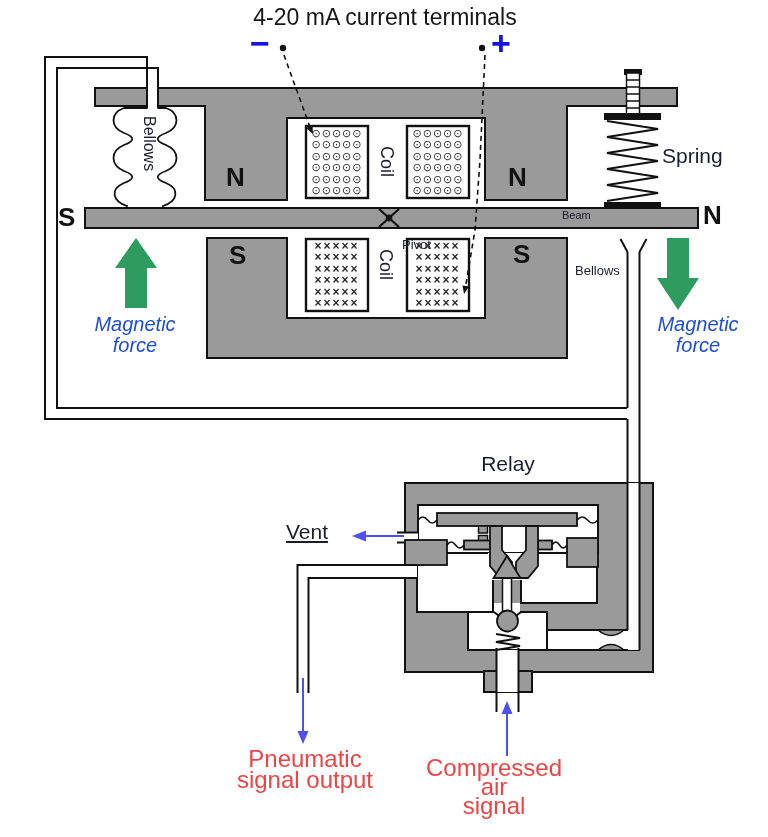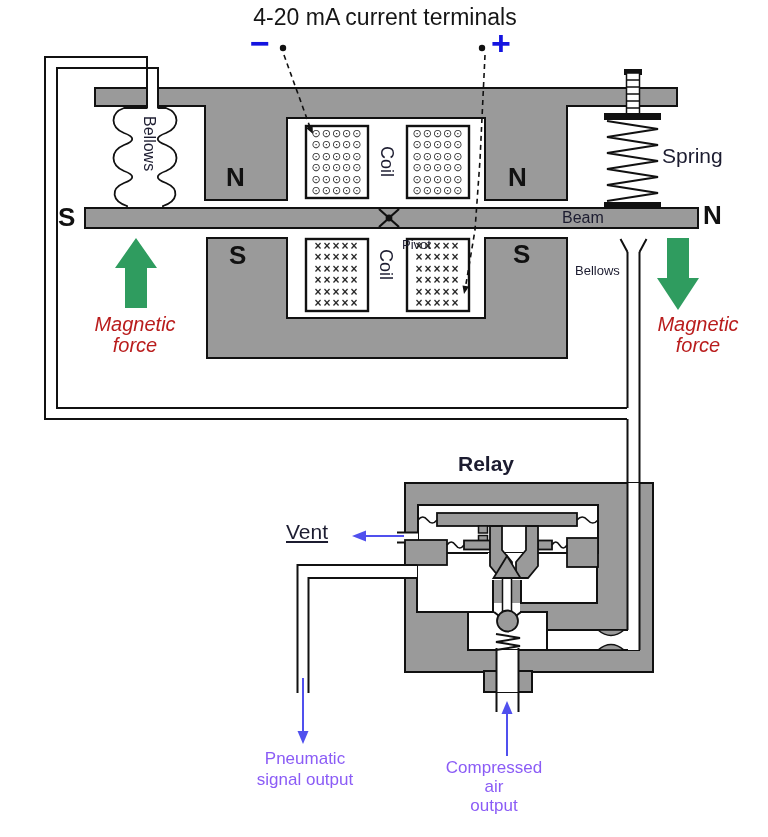--- a/index.html
+++ b/index.html
@@ -5,24 +5,24 @@
   html,body{margin:0;padding:0;background:#fff;}
   #stage{position:relative;width:768px;height:837px;background:#fff;overflow:hidden;
          font-family:"Liberation Sans", sans-serif;border-radius:32px;}
   #stage svg{position:absolute;left:0;top:0;}
   .lbl{position:absolute;color:#1c1c30;white-space:nowrap;}
   .title{font-size:23px;text-align:center;color:#161616;}
   .blue{color:#1414e0;font-weight:bold;}
   .term{font-size:34px;font-weight:bold;color:#1414e0;line-height:34px;}
   .pole{font-size:26px;font-weight:bold;color:#111;}
   .vlabel{transform:rotate(90deg);transform-origin:left top;}
-  .green{color:#b91c1c;font-style:italic;font-size:20px;text-align:center;line-height:21px;}
-  .portlbl{font-size:17px;text-align:center;color:#8b5cf6;line-height:21px;}
+  .green{color:#1d4ed8;font-style:italic;font-size:20px;text-align:center;line-height:21px;}
+  .portlbl{font-size:24px;text-align:center;color:#ef4444;line-height:21px;}
   .small{font-size:13px;margin-top:27px;}
-  .mid{font-size:16px;text-align:right;}
+  .mid{font-size:11px;text-align:right;}
   .big{font-size:21px;}
   .coilgrid{position:absolute;display:flex;flex-direction:column;align-items:center;
             justify-content:center;color:#2a2a2a;}
   .coilgrid span{display:block;text-align:center;}
   .dotrow{font-size:11px;line-height:11.5px;letter-spacing:1px;}
   .xrow{font-size:12px;line-height:11.5px;letter-spacing:2px;font-weight:bold;}
 </style>
 </head>
 <body>
 
@@ -198,31 +198,31 @@
 
 <div class="green" style="position:absolute;left:70px;top:314px;width:130px;">
   <span>Magnetic</span><br>
   <span>force</span>
 </div>
 <div class="green" style="position:absolute;left:633px;top:314px;width:130px;">
   <span>Magnetic</span><br>
   <span>force</span>
 </div>
 
-<div class="lbl big" style="left:458px;top:452px;width:100px;font-weight:bold;">Relay</div>
+<div class="lbl big" style="left:458px;top:452px;width:100px;text-align:center;">Relay</div>
 <div class="lbl big" style="left:286px;top:520px;text-decoration:underline;">Vent</div>
 
 <div class="portlbl" style="position:absolute;left:225px;top:748px;width:160px;">
   <span>Pneumatic</span><br>
   <span>signal output</span>
 </div>
 <div class="portlbl" style="position:absolute;left:414px;top:758px;width:160px;line-height:19px;">
   <span>Compressed</span><br>
   <span>air</span><br>
-  <span>output</span>
+  <span>signal</span>
 </div>
 
 <div class="coilgrid" style="left:306px;top:126px;width:62px;height:72px;">
   <span class="dotrow">⊙⊙⊙⊙⊙</span>
   <span class="dotrow">⊙⊙⊙⊙⊙</span>
   <span class="dotrow">⊙⊙⊙⊙⊙</span>
   <span class="dotrow">⊙⊙⊙⊙⊙</span>
   <span class="dotrow">⊙⊙⊙⊙⊙</span>
   <span class="dotrow">⊙⊙⊙⊙⊙</span>
 </div>

